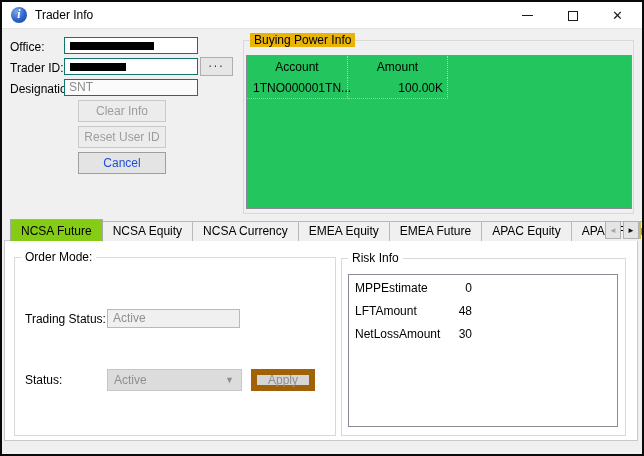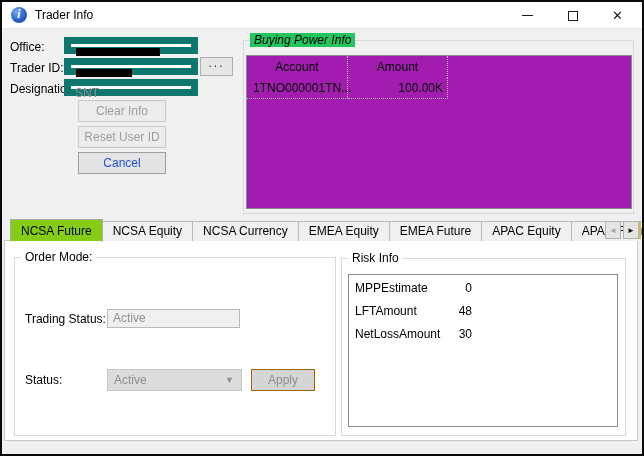--- a/index.html
+++ b/index.html
@@ -14,38 +14,38 @@
               font-size: 12px; line-height: 15px; text-align: center; }
   .title-text { margin-left: 8px; }
   .win-controls { position: absolute; right: 2px; top: 0; height: 27px; display: flex; }
   .win-btn { width: 45px; height: 27px; display: flex; align-items: center; justify-content: center; color: #1a1a1a; }
   .glyph-min { width: 11px; height: 0; border-top: 1px solid #1a1a1a; }
   .glyph-max { width: 10px; height: 10px; border: 1px solid #1a1a1a; background: transparent; }
   .glyph-close { font-size: 13px; font-weight: 400; }
 
   
   .lbl { position: absolute; white-space: nowrap; text-align: center; }
-  .field { position: absolute; width: 134px; height: 17px; background: #fff; border: 7px solid #0f766e; }
+  .field { position: absolute; width: 134px; height: 17px; background: #fff; border: 1px solid #0f766e; }
   .redact { position: absolute; left: 5px; top: 4px; height: 8px; background: #000; }
   .field.disabled { background: #fbfbfb; color: #8c8c8c; line-height: 15px; padding-left: 4px; }
   .browse-btn { position: absolute; left: 198px; top: 55px; width: 33px; height: 19px; background: #e6e6e6; border: 1px solid #aeaeae; text-align: center; line-height: 10px; letter-spacing: 2px; color: #333; }
 
   .btn { position: absolute; left: 76px; width: 88px; height: 22px; display: flex; align-items: center; justify-content: center; }
   .btn.disabled { background: #ececec; border: 1px solid #c9c9c9; color: #9d9d9d; }
   .btn.enabled { background: #e4e4e4; border: 1px solid #9f9f9f; color: #1d4ed8; }
 
   
   .group { position: absolute; border: 1px solid #d9d9d9; }
   .group > .group-title { position: absolute; top: -8px; left: 6px; padding: 0 4px; white-space: nowrap; }
-  .group.on-dialog > .group-title { background: #22c55e; font-style: italic; }
+  .group.on-dialog > .group-title { background: #eab308; }
   .group.on-page > .group-title { background: #fff; }
 
   
   .bp-group { left: 241px; top: 38px; width: 391px; height: 174px; }
-  .bp-table { position: absolute; left: 2px; top: 14px; width: 386px; height: 154px; background: #a21caf; border: 1px solid #878b93; }
+  .bp-table { position: absolute; left: 2px; top: 14px; width: 386px; height: 154px; background: #22c55e; border: 1px solid #878b93; }
   .bp-head, .bp-row { display: flex; }
   .bp-head .cell { height: 22px; line-height: 22px; text-align: center; border-right: 1px dotted #c6c6c6; }
   .bp-row .cell { height: 21px; line-height: 21px; border-right: 1px dotted #c6c6c6; border-bottom: 1px dotted #b9b9b9; }
   .col-account { width: 101px; }
   .col-amount { width: 100px; }
   .cell.acct { padding-left: 6px; }
   .cell.amt { text-align: right; padding-right: 4px; }
 
   
   .tabstrip { position: absolute; left: 8px; top: 215px; height: 24px; display: flex; align-items: flex-end; z-index: 3; }
@@ -56,21 +56,21 @@
   .scroll-right { left: 621px; color: #111; }
   .tab-sliver { position: absolute; left: 637px; top: 220px; width: 2px; height: 17px; background: #cfbf4e; z-index: 3; }
 
   
   .tab-page { position: absolute; left: 2px; top: 238px; width: 634px; height: 201px; background: #fff; border: 1px solid #c9c9c9; z-index: 2; }
 
   .om-group { left: 12px; top: 255px; width: 322px; height: 179px; z-index: 5; background: #fff; }
   .ts-field { position: absolute; left: 92px; top: 51px; width: 133px; height: 19px; background: #f0f0f0; border: 1px solid #b9b9b9; color: #8f8f8f; line-height: 17px; padding-left: 5px; }
   .dd { position: absolute; left: 92px; top: 111px; width: 135px; height: 22px; background: #dcdcdc; border: 1px solid #c6c6c6; color: #8f8f8f; line-height: 20px; padding-left: 6px; }
   .dd .caret { position: absolute; right: 7px; top: 0; line-height: 20px; font-size: 9px; color: #8f8f8f; }
-  .apply-btn { position: absolute; left: 236px; top: 111px; width: 64px; height: 22px; background: #d5d5d5; border: 1px solid #a16207; color: #8f8f8f; display: flex; align-items: center; justify-content: center; }
+  .apply-btn { position: absolute; left: 236px; top: 111px; width: 64px; height: 22px; background: #d5d5d5; border: 6px solid #a16207; color: #8f8f8f; display: flex; align-items: center; justify-content: center; }
 
   .ri-group { left: 339px; top: 256px; width: 285px; height: 178px; z-index: 5; background: #fff; }
   .ri-table { position: absolute; left: 6px; top: 15px; width: 270px; height: 153px; background: #fff; border: 1px solid #878b93; }
   .ri-head { display: flex; }
   .ri-head .cell { height: 22px; line-height: 22px; text-align: center; border-right: 1px solid #e3e3e3; border-bottom: 1px solid #e3e3e3; }
   .ri-row { display: flex; height: 23px; line-height: 23px; }
   .col-name { width: 91px; }
   .col-value { width: 40px; }
   .ri-row .name { padding-left: 6px; }
   .ri-row .val { text-align: right; padding-right: 8px; }

